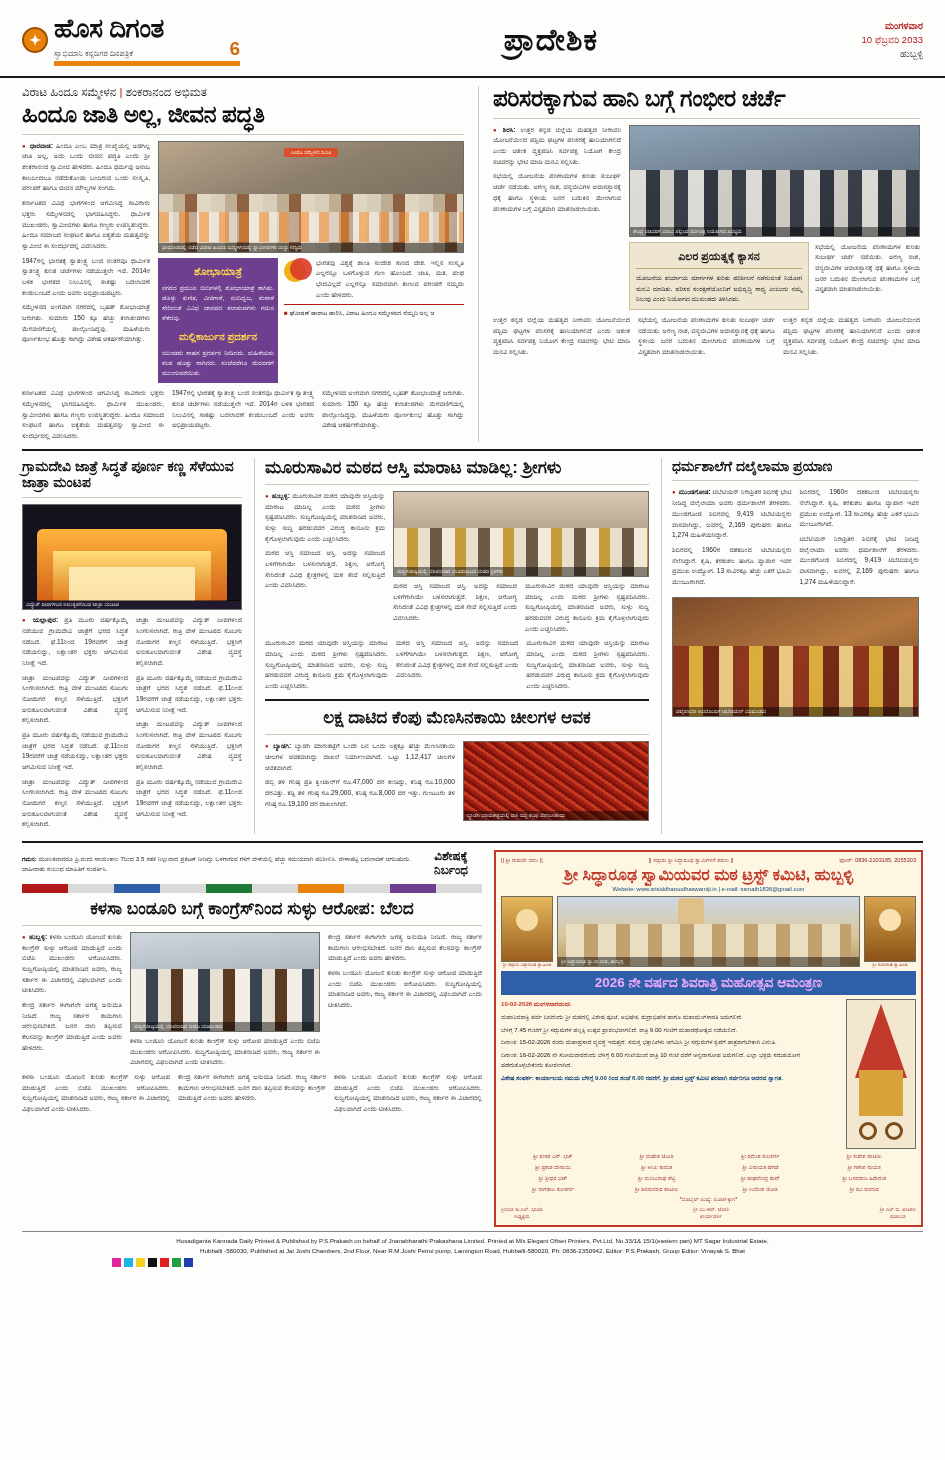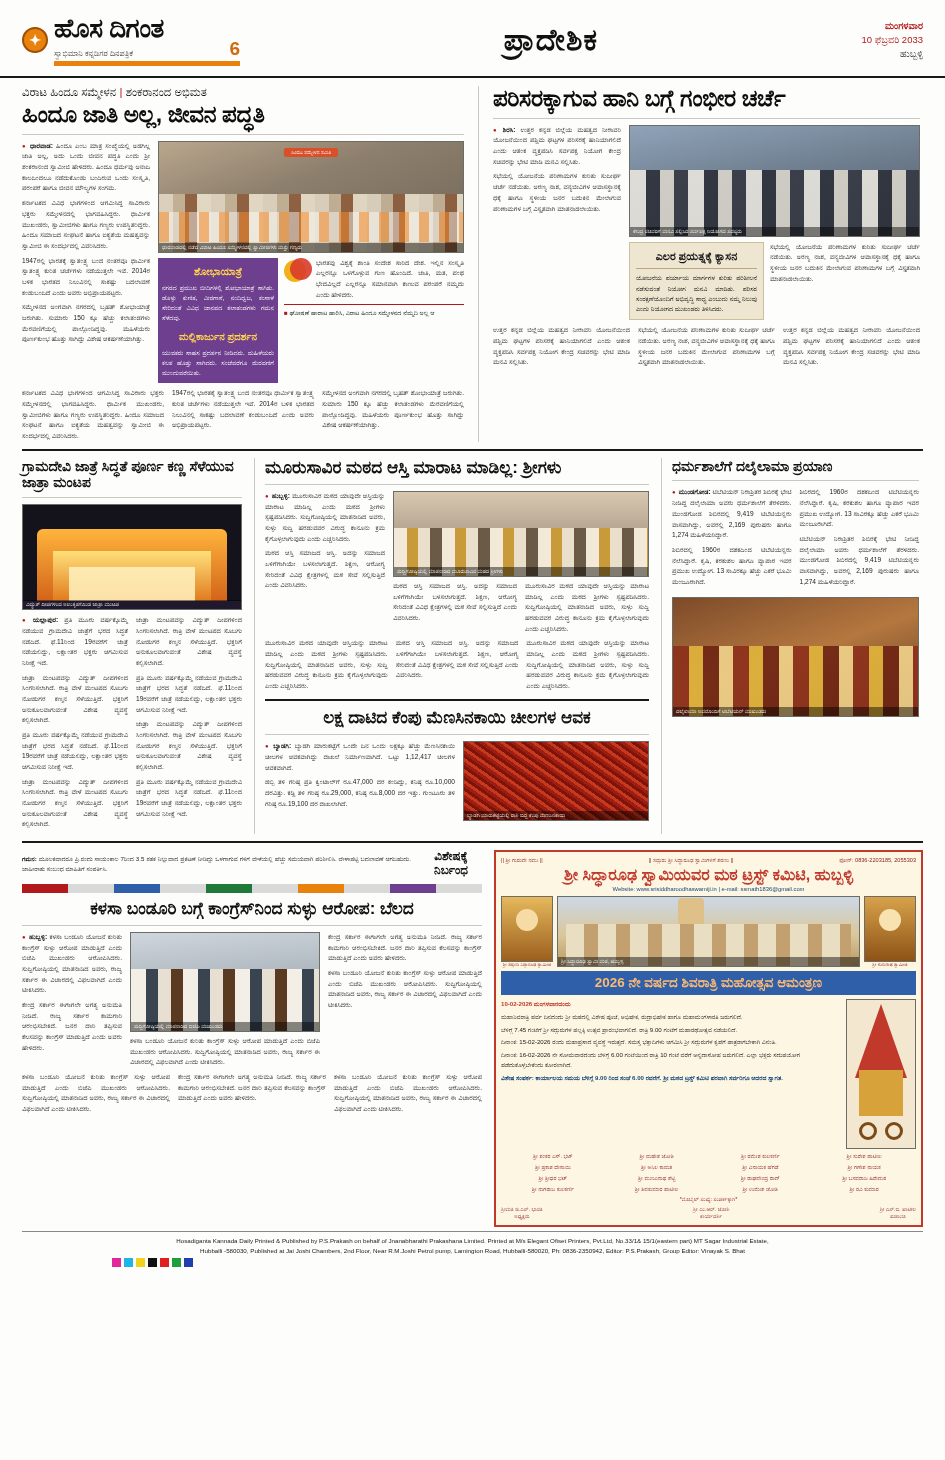--- a/index.html
+++ b/index.html
@@ -136,21 +136,21 @@
   .ad-top {
     font-size: 5.6px; text-align: center; color: #8a1a1a;
     display: flex; justify-content: space-between; align-items: center;
   }
   .ad-title {
     font-size: 16px; font-weight: bold; color: #c0392b;
     text-align: center; margin: 2px 0;
   }
   .ad-web { font-size: 5.8px; text-align: center; color: #14467a; }
   .ad-banner {
-    background: #2f5fa8; color: #fdba74; font-weight: bold;
+    background: #2f5fa8; color: #f0abfc; font-weight: bold;
     font-size: 13.5px; text-align: center; padding: 4px 0; margin: 4px 0;
   }
   .ad-body { font-size: 6.1px; line-height: 1.6; color: #1b1b1b; }
   .ad-body .rd { color: #c0392b; font-weight: bold; }
   .ad-body .bl { color: #14467a; font-weight: bold; }
   .ad-names {
     display: flex; justify-content: space-between;
     font-size: 5.6px; color: #8a1a1a; margin-top: 4px; text-align: center;
   }
   .ad-names > div { flex: 1; }
@@ -271,21 +271,21 @@
             <p>ಸಭೆಯಲ್ಲಿ ಯೋಜನೆಯ ಪರಿಣಾಮಗಳ ಕುರಿತು ಸುದೀರ್ಘ ಚರ್ಚೆ ನಡೆಯಿತು. ಅರಣ್ಯ ನಾಶ, ವನ್ಯಜೀವಿಗಳ ಆವಾಸಸ್ಥಾನಕ್ಕೆ ಧಕ್ಕೆ ಹಾಗೂ ಸ್ಥಳೀಯ ಜನರ ಬದುಕಿನ ಮೇಲಾಗುವ ಪರಿಣಾಮಗಳ ಬಗ್ಗೆ ವಿಸ್ತೃತವಾಗಿ ಮಾತನಾಡಲಾಯಿತು.</p>
           </div>
           <div style="flex:1;">
             <div class="photo" style="height:112px;">
               <div style="position:absolute;inset:0;background:linear-gradient(170deg,#8fa3b8 0%,#6f7f90 45%,#4d5864 100%);"></div>
               <div style="position:absolute;bottom:0;left:0;right:0;height:66px;background:
                    repeating-linear-gradient(90deg,#e9e5de 0 16px,#2b2f38 16px 30px,#d9d4ca 30px 44px,#343842 44px 58px);opacity:.9;"></div>
               <div class="cap">ಕೇಂದ್ರ ಸಚಿವರಿಗೆ ಮನವಿ ಸಲ್ಲಿಸಿದ ಸರ್ವಪಕ್ಷ ನಿಯೋಗದ ಸದಸ್ಯರು</div>
             </div>
             <div style="display:flex;gap:6px;margin-top:5px;">
-              <div style="width:135px;">
+              <div style="width:180px;">
                 <div class="tan-box">
                   <span class="bt">ಎಲರ ಪ್ರಯತ್ನಕ್ಕೆ ಕ್ಯಾಸನ</span>
                   <span>ಯೋಜನೆಯ ಪರ್ಯಾಯ ಮಾರ್ಗಗಳ ಕುರಿತು ಪರಿಶೀಲನೆ ನಡೆಸುವಂತೆ ನಿಯೋಗ ಮನವಿ ಮಾಡಿತು. ಪರಿಸರ ಸಂರಕ್ಷಣೆಯೊಂದಿಗೆ ಅಭಿವೃದ್ಧಿ ಸಾಧ್ಯ ಎಂಬುದು ನಮ್ಮ ನಿಲುವು ಎಂದು ನಿಯೋಗದ ಮುಖಂಡರು ತಿಳಿಸಿದರು.</span>
                 </div>
               </div>
               <div class="kn" style="flex:1;">ಸಭೆಯಲ್ಲಿ ಯೋಜನೆಯ ಪರಿಣಾಮಗಳ ಕುರಿತು ಸುದೀರ್ಘ ಚರ್ಚೆ ನಡೆಯಿತು. ಅರಣ್ಯ ನಾಶ, ವನ್ಯಜೀವಿಗಳ ಆವಾಸಸ್ಥಾನಕ್ಕೆ ಧಕ್ಕೆ ಹಾಗೂ ಸ್ಥಳೀಯ ಜನರ ಬದುಕಿನ ಮೇಲಾಗುವ ಪರಿಣಾಮಗಳ ಬಗ್ಗೆ ವಿಸ್ತೃತವಾಗಿ ಮಾತನಾಡಲಾಯಿತು.</div>
             </div>
           </div>
         </div>
 

